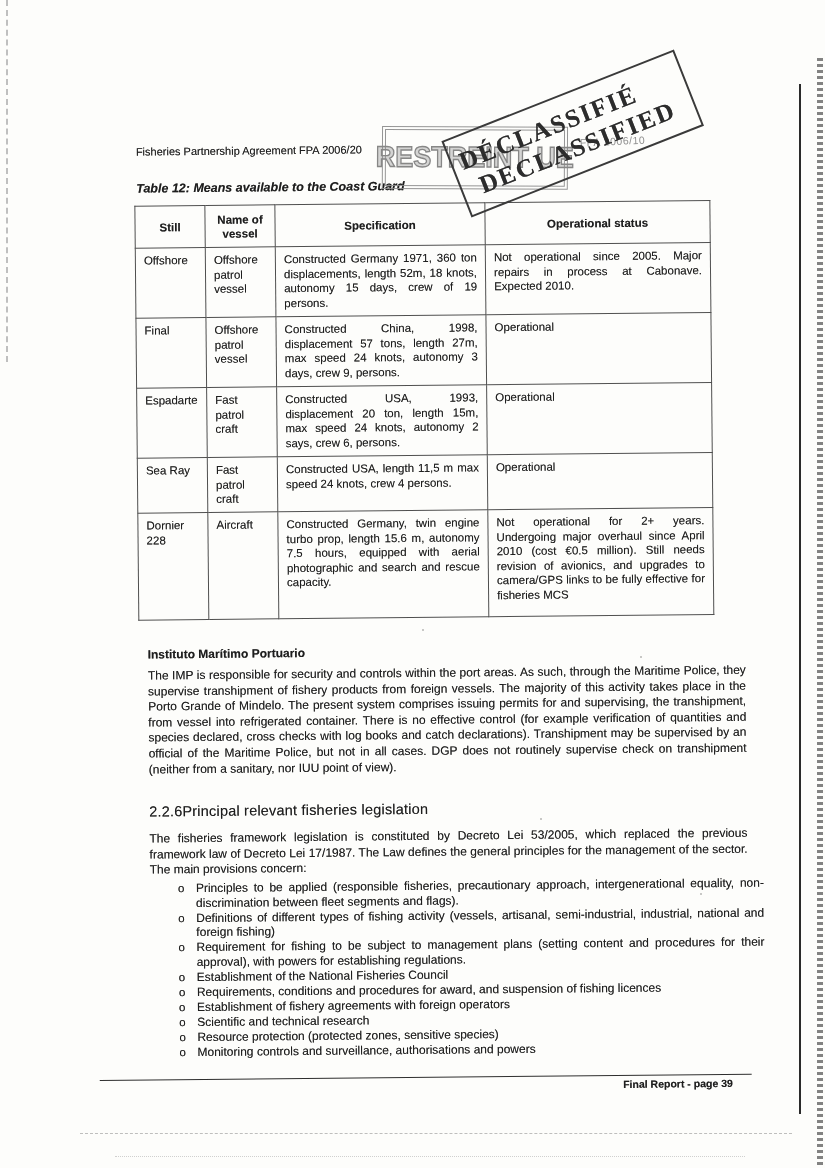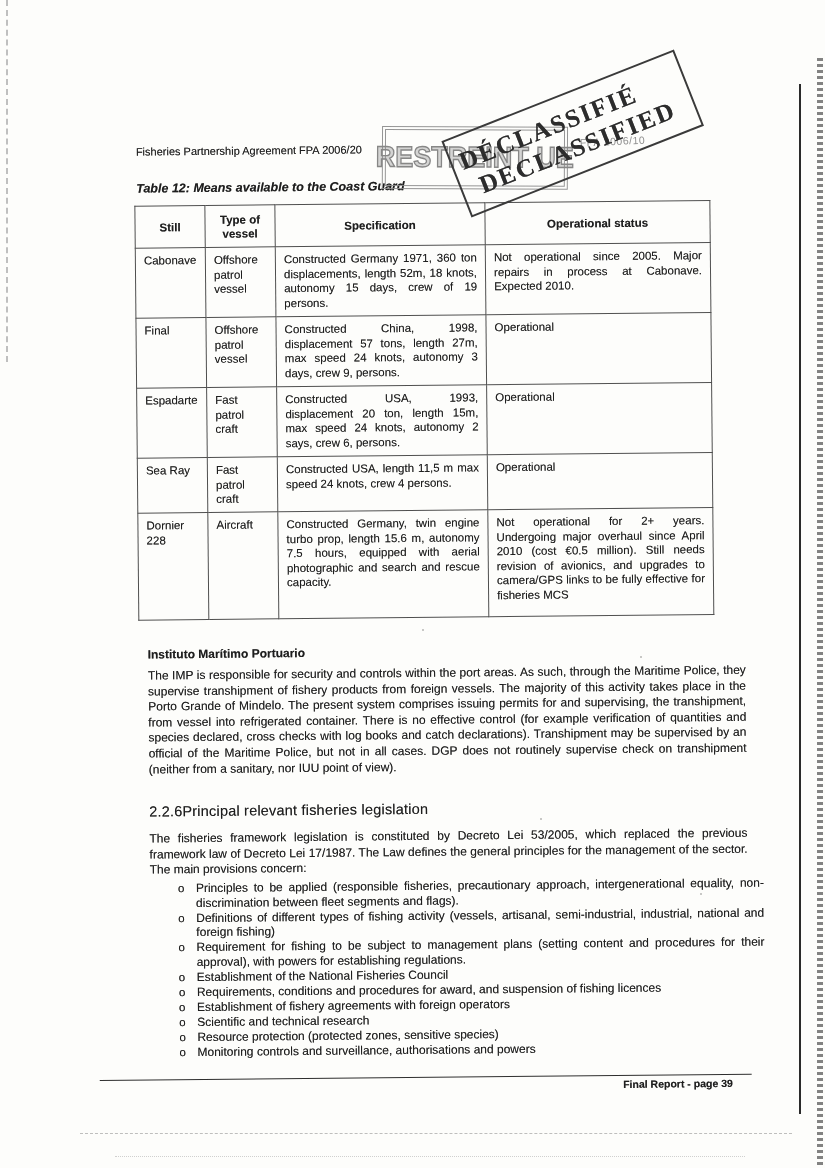--- a/index.html
+++ b/index.html
@@ -136,26 +136,26 @@
     <table class="means-table">
       <colgroup>
         <col style="width:70px">
           <col style="width:70px">
           <col style="width:210px">
           <col style="width:225px">
       </colgroup>
       <tbody>
           <tr>
         <th>Still</th>
-        <th>Type of vessel</th>
+        <th>Name of vessel</th>
         <th>Specification</th>
         <th>Operational status</th>
       </tr>
       <tr class="r1">
-        <td>Cabonave</td>
+        <td>Offshore</td>
         <td>Offshore patrol vessel</td>
         <td class="c-spec">Constructed Germany 1971, 360 ton displacements, length 52m, 18 knots, autonomy 15 days, crew of 19 persons.</td>
         <td class="c-status">Not operational since 2005. Major repairs in process at Cabonave. Expected 2010.</td>
       </tr>
       <tr class="r2">
         <td>Final</td>
         <td>Offshore patrol vessel</td>
         <td class="c-spec">Constructed China, 1998, displacement 57 tons, length 27m, max speed 24 knots, autonomy 3 days, crew 9, persons.</td>
         <td class="c-status">Operational</td>
       </tr>

